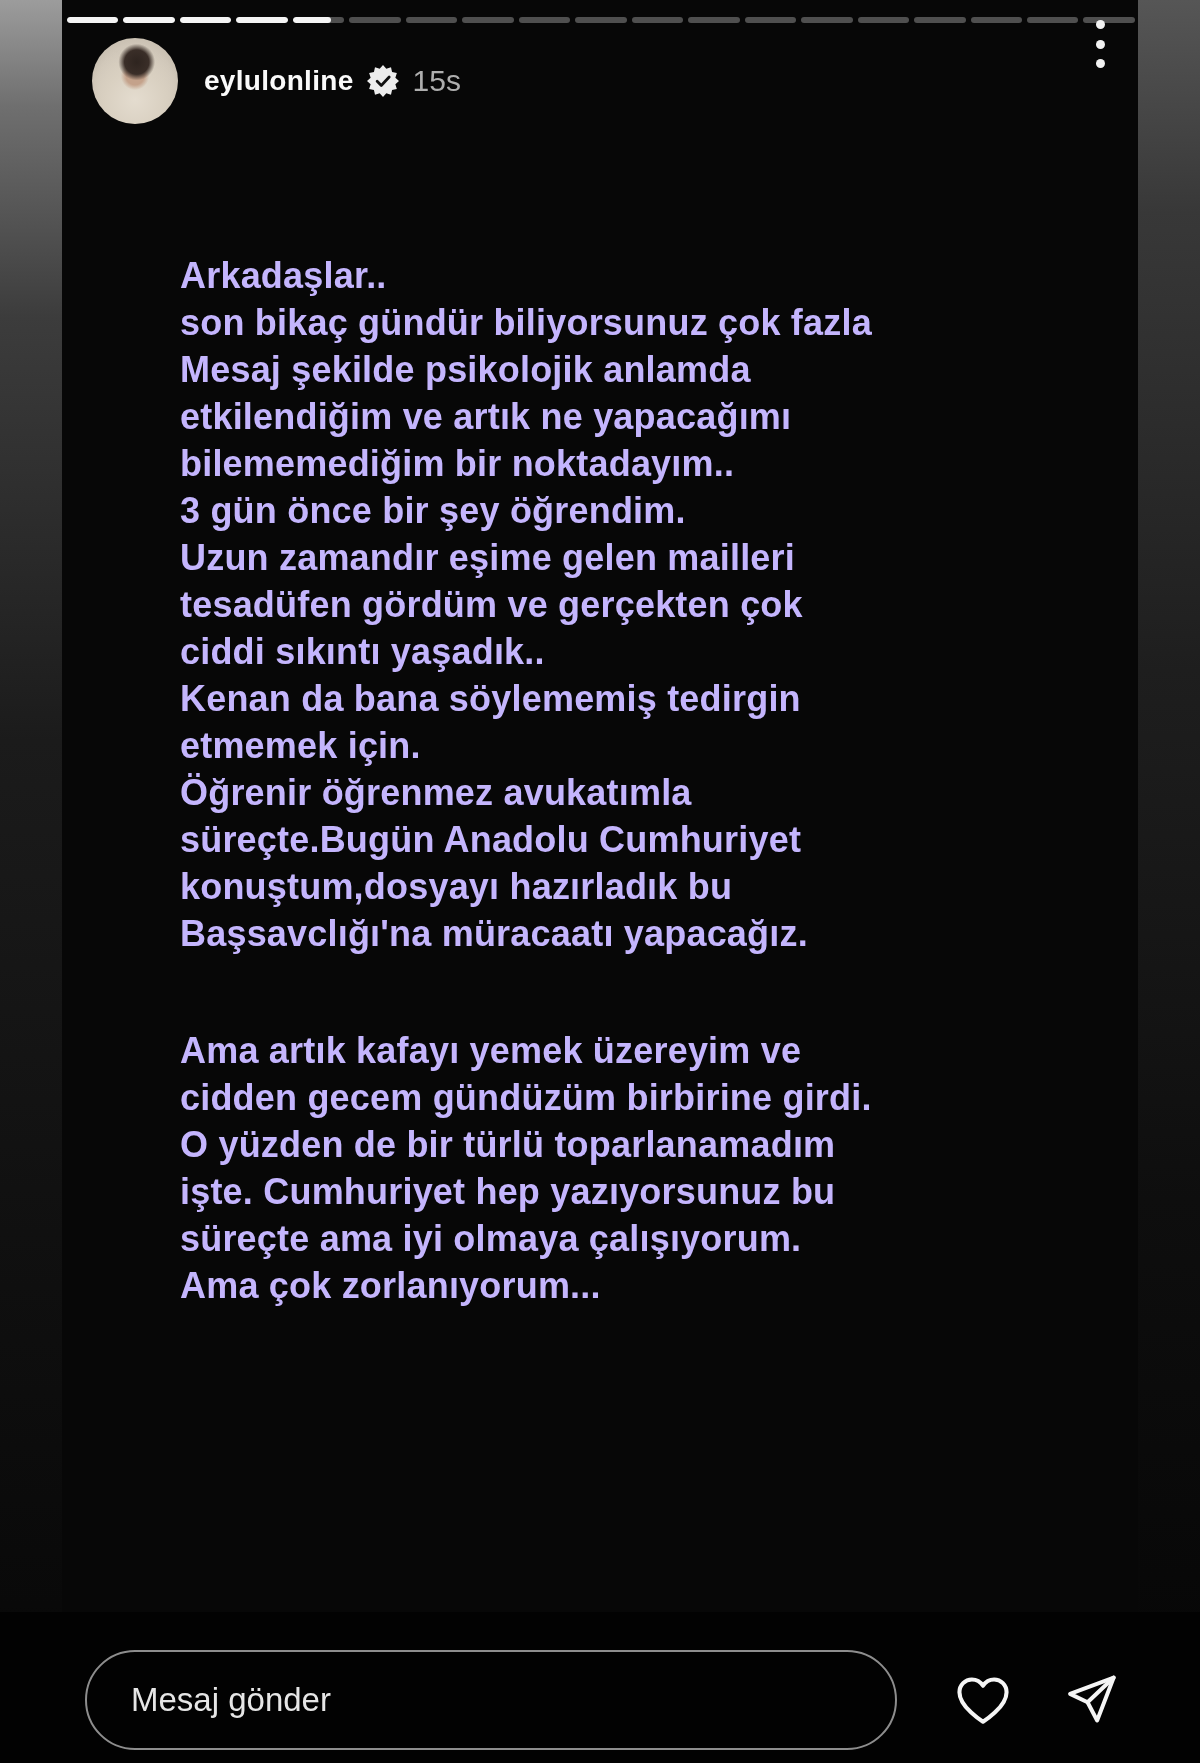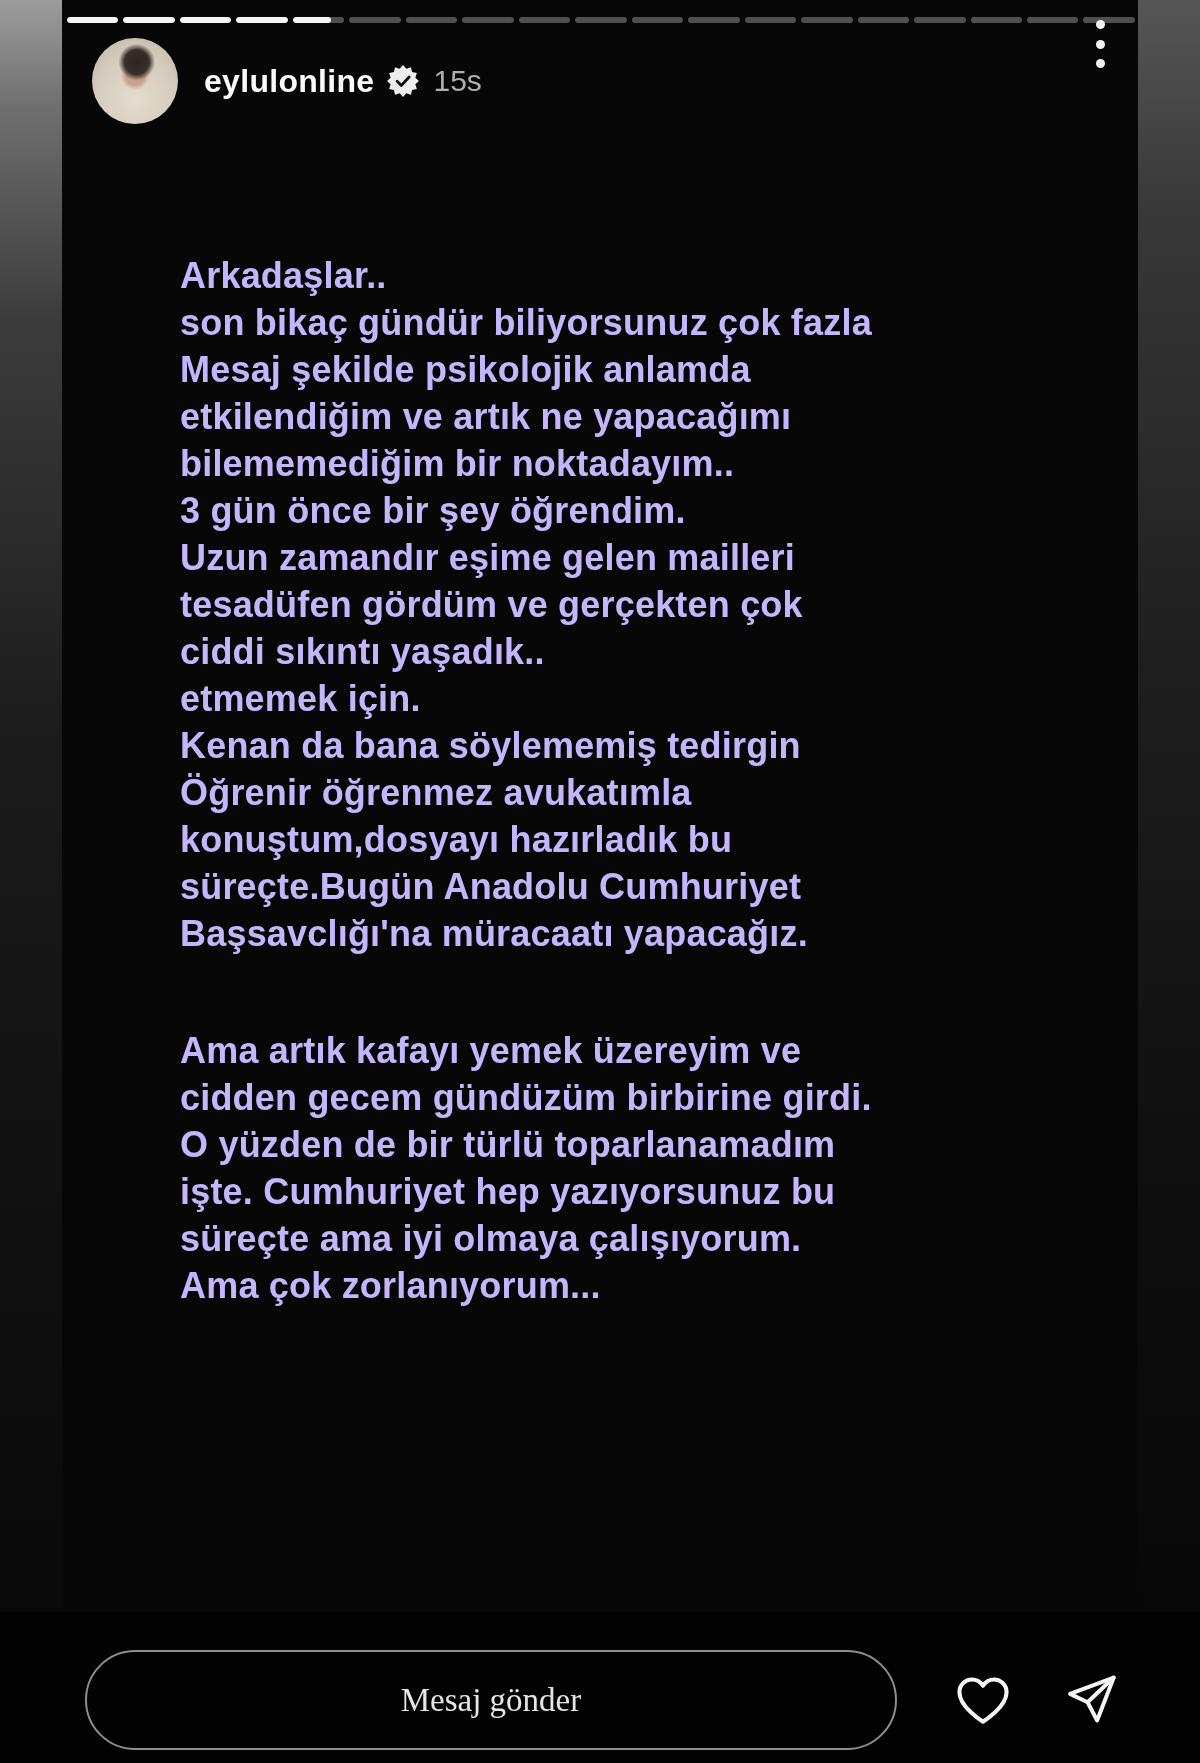--- a/index.html
+++ b/index.html
@@ -39,21 +39,21 @@
   }
   .avatar{
     width:86px;height:86px;border-radius:50%;flex:0 0 auto;
     background:
       radial-gradient(circle at 52% 28%, #2e241f 0%, #3a2e28 16%, rgba(58,46,40,0) 24%),
       radial-gradient(circle at 50% 44%, #c4a28b 0%, #c4a28b 14%, rgba(196,162,139,0) 22%),
       radial-gradient(circle at 50% 72%, #e4dccf 0%, #d9d0c1 40%, rgba(217,208,193,0) 70%),
       radial-gradient(circle at 50% 50%, #d8cfc2 0%, #cfc6b8 60%, #b9b0a2 100%);
   }
   .username{
-    margin-left:26px;color:#fafafa;font-size:32px;font-weight:bold;letter-spacing:.3px;
+    margin-left:26px;color:#fafafa;font-size:28px;font-weight:bold;letter-spacing:.3px;
   }
   .verified{margin-left:13px;width:32px;height:32px;flex:0 0 auto;}
   .timestamp{margin-left:14px;color:#aeaeae;font-size:30px;font-weight:400;}
   .menu-btn{
     position:absolute;right:26px;top:14px;width:24px;height:60px;
     display:flex;flex-direction:column;align-items:center;justify-content:space-between;
     background:none;border:none;padding:6px 0;cursor:pointer;
   }
   .menu-btn .dot{width:9px;height:9px;border-radius:50%;background:#f2f2f2;}
   
@@ -62,22 +62,21 @@
     color:#c4b5fd;font-size:36px;font-weight:bold;letter-spacing:.2px;
   }
   .story-line{height:47px;line-height:47px;white-space:nowrap;}
   .story-line:empty{height:70px;}
   
   .composer{position:absolute;left:0;top:1612px;width:1200px;height:151px;background:#020202;}
   .composer input{
     position:absolute;left:85px;top:38px;width:812px;height:100px;
     box-sizing:border-box;background:transparent;border:2px solid #8d8d8d;border-radius:52px;
     color:#f0f0f0;font-size:33px;padding:0 44px;outline:none;
-    font-family:Liberation Serif, serif;
-    text-align:center;
+    font-family:Liberation Sans, sans-serif;
   }
   .composer input::placeholder{color:#e6e6e6;opacity:1;}
   .icon-btn{position:absolute;background:none;border:none;padding:0;cursor:pointer;}
   .icon-btn.heart{left:952px;top:60px;width:62px;height:58px;}
   .icon-btn.plane{left:1062px;top:58px;width:60px;height:60px;}
 </style>
 </head>
 <body>
 
 <div class="edge-strip left"></div>
@@ -164,25 +163,25 @@
   <div class="story-text">
       <div class="story-line">Arkadaşlar..</div>
       <div class="story-line">son bikaç gündür biliyorsunuz çok fazla</div>
       <div class="story-line">Mesaj şekilde psikolojik anlamda</div>
       <div class="story-line">etkilendiğim ve artık ne yapacağımı</div>
       <div class="story-line">bilememediğim bir noktadayım..</div>
       <div class="story-line">3 gün önce bir şey öğrendim.</div>
       <div class="story-line">Uzun zamandır eşime gelen mailleri</div>
       <div class="story-line">tesadüfen gördüm ve gerçekten çok</div>
       <div class="story-line">ciddi sıkıntı yaşadık..</div>
+      <div class="story-line">Kenan da bana söylememiş tedirgin</div>
       <div class="story-line">etmemek için.</div>
-      <div class="story-line">Kenan da bana söylememiş tedirgin</div>
       <div class="story-line">Öğrenir öğrenmez avukatımla</div>
+      <div class="story-line">süreçte.Bugün Anadolu Cumhuriyet</div>
       <div class="story-line">konuştum,dosyayı hazırladık bu</div>
-      <div class="story-line">süreçte.Bugün Anadolu Cumhuriyet</div>
       <div class="story-line">Başsavclığı'na müracaatı yapacağız.</div>
       <div class="story-line"></div>
       <div class="story-line">Ama artık kafayı yemek üzereyim ve</div>
       <div class="story-line">cidden gecem gündüzüm birbirine girdi.</div>
       <div class="story-line">O yüzden de bir türlü toparlanamadım</div>
       <div class="story-line">işte. Cumhuriyet hep yazıyorsunuz bu</div>
       <div class="story-line">süreçte ama iyi olmaya çalışıyorum.</div>
       <div class="story-line">Ama çok zorlanıyorum...</div>
     </div>
 </div>

